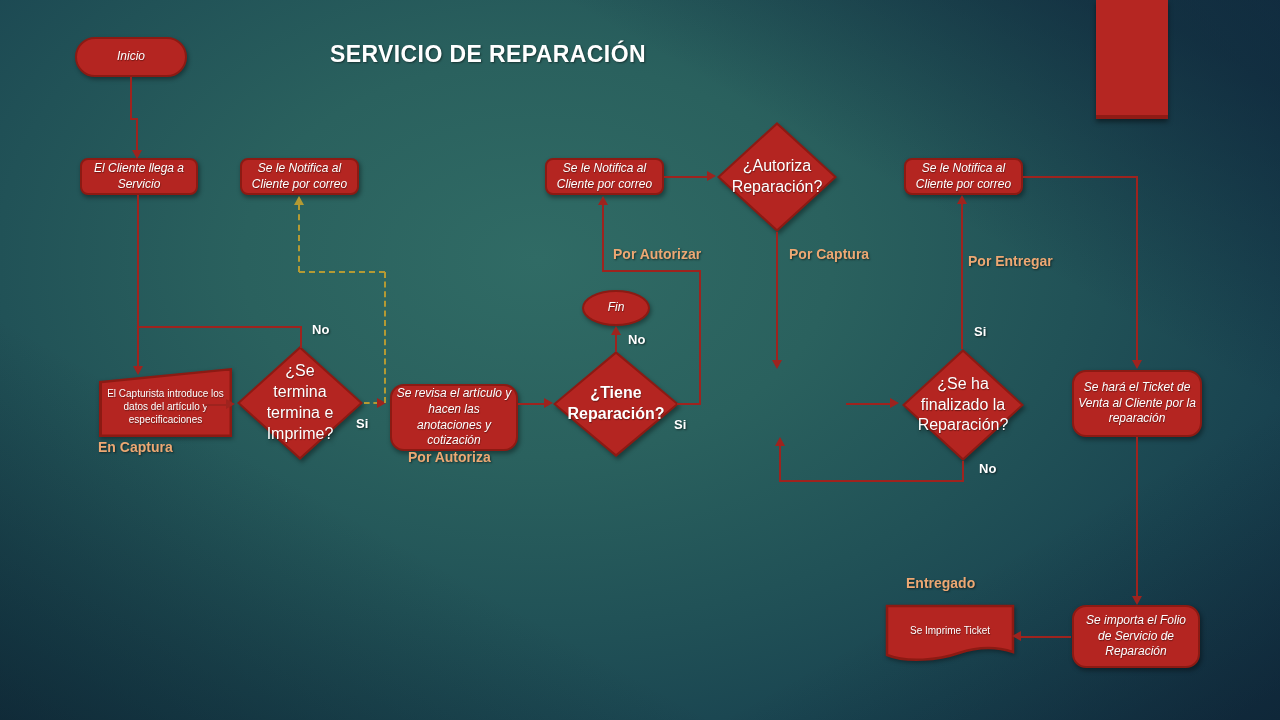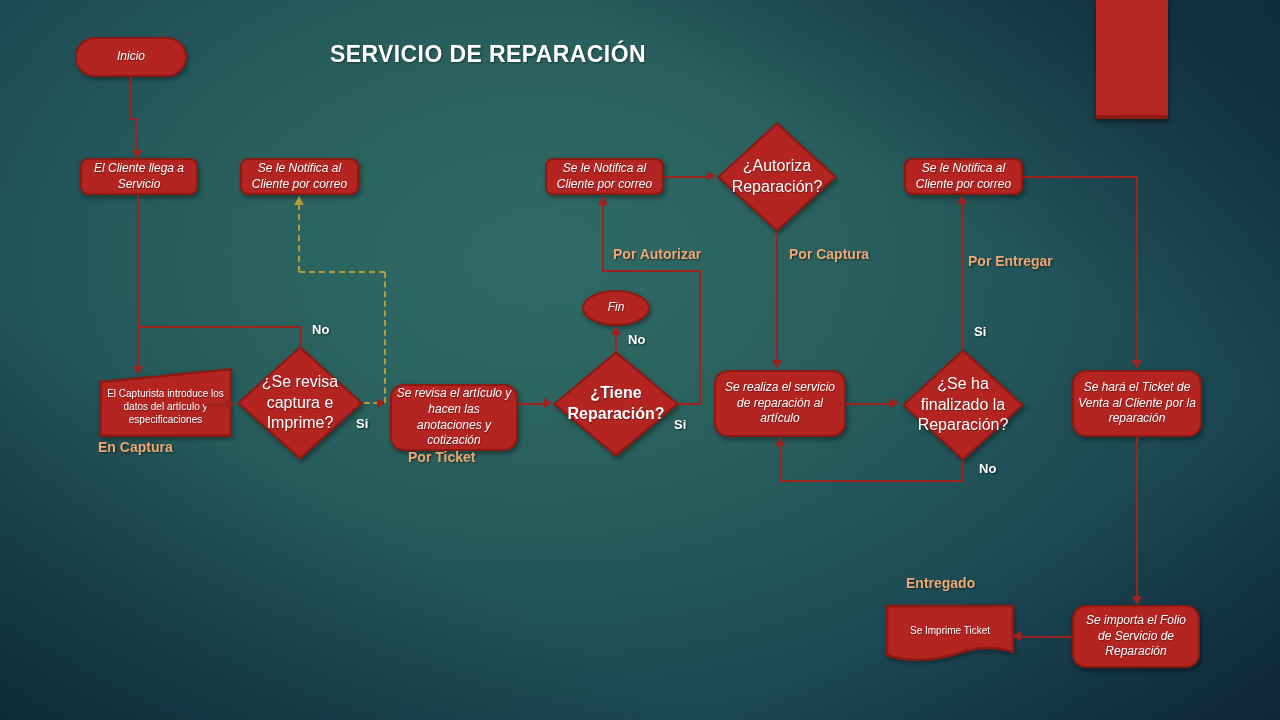--- a/index.html
+++ b/index.html
@@ -121,21 +121,21 @@
 
   <div class="manual">
     <div class="m-outer"></div>
     <div class="m-inner"></div>
     <div class="m-text">El Capturista introduce los datos del artículo y especificaciones</div>
   </div>
 
   <div class="diamond" id="d-termina">
     <div class="d-outer"></div>
     <div class="d-inner"></div>
-    <div class="d-text">¿Se revisa captura e Imprime?</div>
+    <div class="d-text">¿Se termina termina e Imprime?</div>
   </div>
 
   <div class="node round14" id="n-revisa">
     <span>Se revisa el artículo y hacen las anotaciones y cotización</span>
   </div>
 
   <div class="diamond" id="d-tiene">
     <div class="d-outer"></div>
     <div class="d-inner"></div>
     <div class="d-text">¿Tiene Reparación?</div>
@@ -144,23 +144,20 @@
   <div class="node ellipse" id="n-fin">
     <span>Fin</span>
   </div>
 
   <div class="diamond" id="d-autoriza">
     <div class="d-outer"></div>
     <div class="d-inner"></div>
     <div class="d-text">¿Autoriza Reparación?</div>
   </div>
 
-  <div class="node round14" id="n-realiza">
-    <span>Se realiza el servicio de reparación al artículo</span>
-  </div>
 
   <div class="diamond" id="d-finalizado">
     <div class="d-outer"></div>
     <div class="d-inner"></div>
     <div class="d-text">¿Se ha finalizado la Reparación?</div>
   </div>
 
   <div class="node round14" id="n-ticket">
     <span>Se hará el Ticket de Venta al Cliente por la reparación</span>
   </div>
@@ -230,21 +227,21 @@
   <div class="lv" style="left:1136px;top:176px;height:186px"></div>
   <div class="ar ar-d" style="left:1132px;top:360px"></div>
 
   <div class="lv" style="left:1136px;top:437px;height:161px"></div>
   <div class="ar ar-d" style="left:1132px;top:596px"></div>
 
   <div class="lh" style="left:1021px;top:636px;width:50px"></div>
   <div class="ar ar-l" style="left:1012px;top:631px"></div>
 
   <div class="stage" style="left:98px;top:439px">En Captura</div>
-  <div class="stage" style="left:408px;top:449px">Por Ticket</div>
+  <div class="stage" style="left:408px;top:449px">Por Autoriza</div>
   <div class="stage" style="left:613px;top:246px">Por Autorizar</div>
   <div class="stage" style="left:789px;top:246px">Por Captura</div>
   <div class="stage" style="left:968px;top:253px">Por Entregar</div>
   <div class="stage" style="left:906px;top:575px">Entregado</div>
 
   <div class="yn" style="left:312px;top:322px">No</div>
   <div class="yn" style="left:356px;top:416px">Si</div>
   <div class="yn" style="left:628px;top:332px">No</div>
   <div class="yn" style="left:674px;top:417px">Si</div>
   <div class="yn" style="left:974px;top:324px">Si</div>

